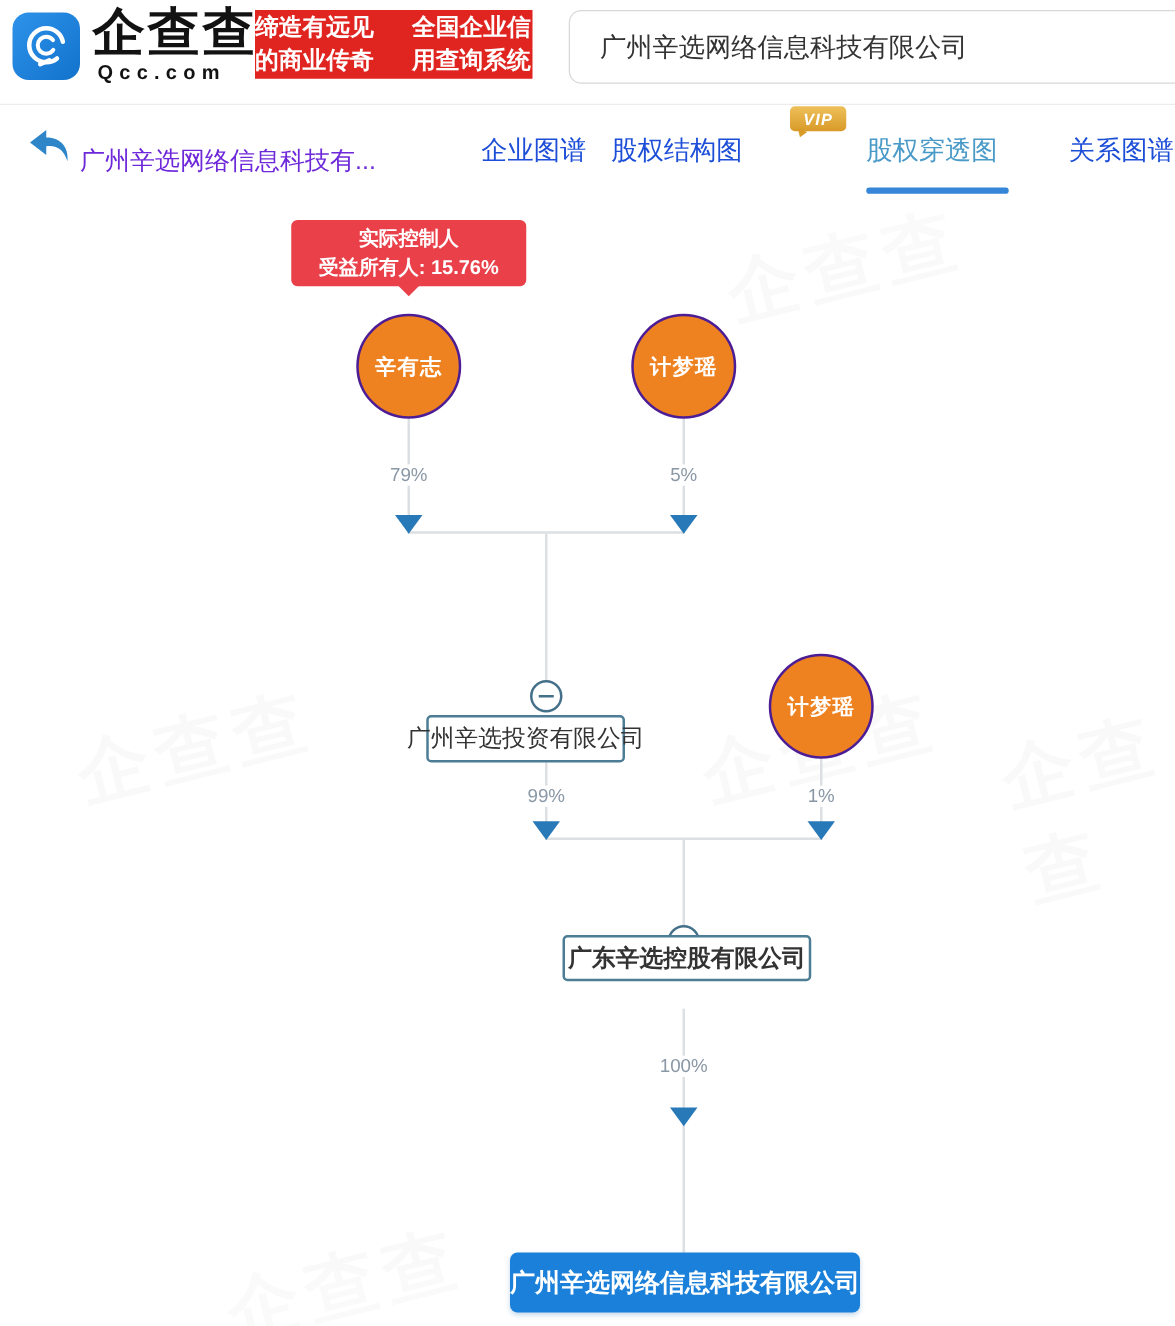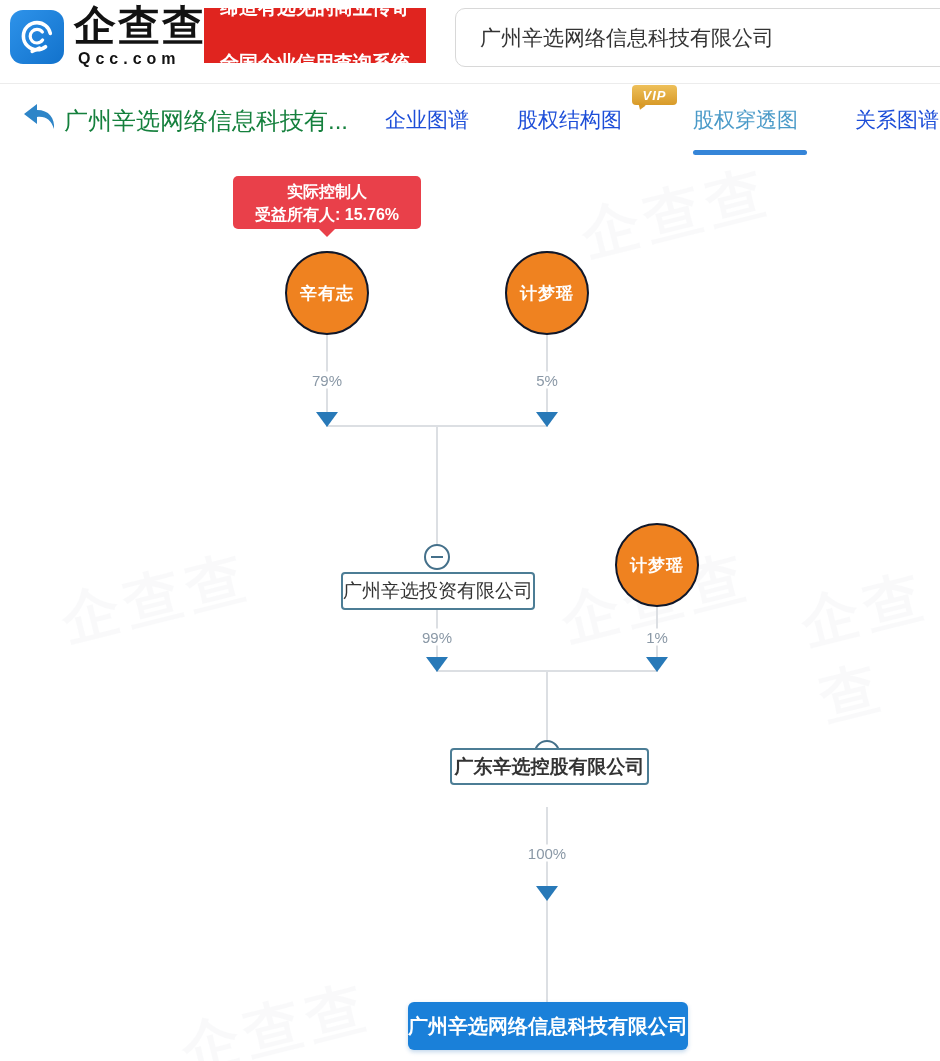--- a/index.html
+++ b/index.html
@@ -11,33 +11,33 @@
     border-bottom:1px solid #ececec; }
   .logo-sq { position:absolute; left:10px; top:10px; width:54px; height:54px;
     border-radius:13px; background:linear-gradient(135deg,#2e93ea,#1272cc);
     display:flex; align-items:center; justify-content:center; }
   .brand-cn { position:absolute; left:74px; top:2px; font-size:42px; font-weight:bold;
     color:#121212; letter-spacing:2px; line-height:48px; }
   .brand-en { position:absolute; left:78px; top:50px; font-size:16px; font-weight:bold;
     color:#121212; letter-spacing:5px; }
   .slogan { position:absolute; left:204px; top:8px; width:222px; height:55px;
     background:#e0241f; color:#fff; font-weight:bold; font-size:19px;
-    display:flex; flex-direction:column; justify-content:center; align-items:center;
+    display:flex; flex-direction:row; justify-content:center; align-items:center;
     line-height:26px;gap:29px; }
   .search-box { position:absolute; left:455px; top:8px; width:520px; height:59px;
     border:1px solid #d8d8d8; border-radius:10px; font-size:21px; color:#333;
     padding:0 0 0 24px; outline:none; font-family:inherit; background:#fff; }
 
   
   .nav { position:relative; width:940px; height:76px; background:#fff; }
   .back-ic { position:absolute; left:22px; top:18px; width:34px; height:30px; cursor:pointer; }
-  .back-label { position:absolute; left:64px; top:21px; font-size:24px; color:#15803d; cursor:pointer; }
+  .back-label { position:absolute; left:64px; top:31px; font-size:20px; color:#6d28d9; cursor:pointer; }
   .tab { position:absolute; top:22px; font-size:21px; color:#1d4ed8; cursor:pointer; white-space:nowrap; }
   .tab.t1 { left:385px; }
-  .tab.t2 { left:517px; }
+  .tab.t2 { left:489px; }
   .tab.t3 { left:693px; color:#4a9ac8; }
   .tab.t4 { left:855px; }
   .tab-underline { position:absolute; left:693px; top:66px; width:114px; height:5px;
     background:#3585d8; border-radius:3px; }
   .vip { position:absolute; left:632px; top:1px; width:45px; height:20px;
     background:linear-gradient(180deg,#eec05a,#d89a28); border-radius:4px;
     color:#fff; font-size:13px; font-weight:bold; font-style:italic;
     display:flex; align-items:center; justify-content:center; letter-spacing:1px; }
   .vip::after { content:""; position:absolute; left:5px; bottom:-5px; width:0; height:0;
     border-left:4px solid transparent; border-right:4px solid transparent;
@@ -50,21 +50,21 @@
 
   .ctrl-badge { position:absolute; left:233px; top:16px; width:188px; height:53px;
     background:#e9404a; border-radius:5px; color:#fff; font-weight:bold; font-size:16px;
     display:flex; flex-direction:column; align-items:center; justify-content:center;
     line-height:23px; z-index:4; }
   .ctrl-badge::after { content:""; position:absolute; left:50%; bottom:-8px; margin-left:-9px;
     width:0; height:0; border-left:9px solid transparent; border-right:9px solid transparent;
     border-top:9px solid #e9404a; }
 
   .pcircle { position:absolute; width:84px; height:84px; border-radius:50%;
-    background:#ef8220; border:2px solid #0f172a; color:#fff; font-weight:bold;
+    background:#ef8220; border:2px solid #4c1d95; color:#fff; font-weight:bold;
     font-size:17px; display:flex; align-items:center; justify-content:center;
     z-index:3; cursor:pointer; letter-spacing:1px; }
   .p1 { left:285px; top:91px; }
   .p2 { left:505px; top:91px; }
   .p3 { left:615px; top:363px; }
 
   .vline { position:absolute; width:2px; background:#dcdfe3; z-index:1; }
   .hline { position:absolute; height:2px; background:#dcdfe3; z-index:1; }
   .v1 { left:326px; top:175px; height:92px; }
   .v2 { left:546px; top:175px; height:92px; }
@@ -96,21 +96,21 @@
   .minus { position:absolute; width:26px; height:26px; border:2px solid #44708a;
     border-radius:50%; background:#fff; z-index:3; cursor:pointer; }
   .minus::before { content:""; position:absolute; left:5px; top:10px; width:12px;
     height:2px; background:#44708a; }
   .m1 { left:424px; top:384px; }
   .m2 { left:534px; top:580px; }
 
   .cbox { position:absolute; background:#fff; border:2px solid #4c7d95; border-radius:4px;
     color:#333; font-size:19px; display:flex; align-items:center; justify-content:center;
     z-index:3; cursor:pointer; white-space:nowrap; }
-  .b1 { left:341px; top:412px; width:194px; height:38px; }
+  .b1 { left:341px; top:412px; width:159px; height:38px; }
   .b2 { left:450px; top:588px; width:199px; height:37px;font-weight:bold; }
 
   .target-box { position:absolute; left:408px; top:842px; width:280px; height:48px;
     background:#1a80d9; border-radius:6px; color:#fff; font-weight:bold; font-size:20px;
     display:flex; align-items:center; justify-content:center; z-index:3; cursor:pointer;
     box-shadow:0 2px 4px rgba(20,100,180,0.25); }
 </style>
 </head>
 <body>
 

